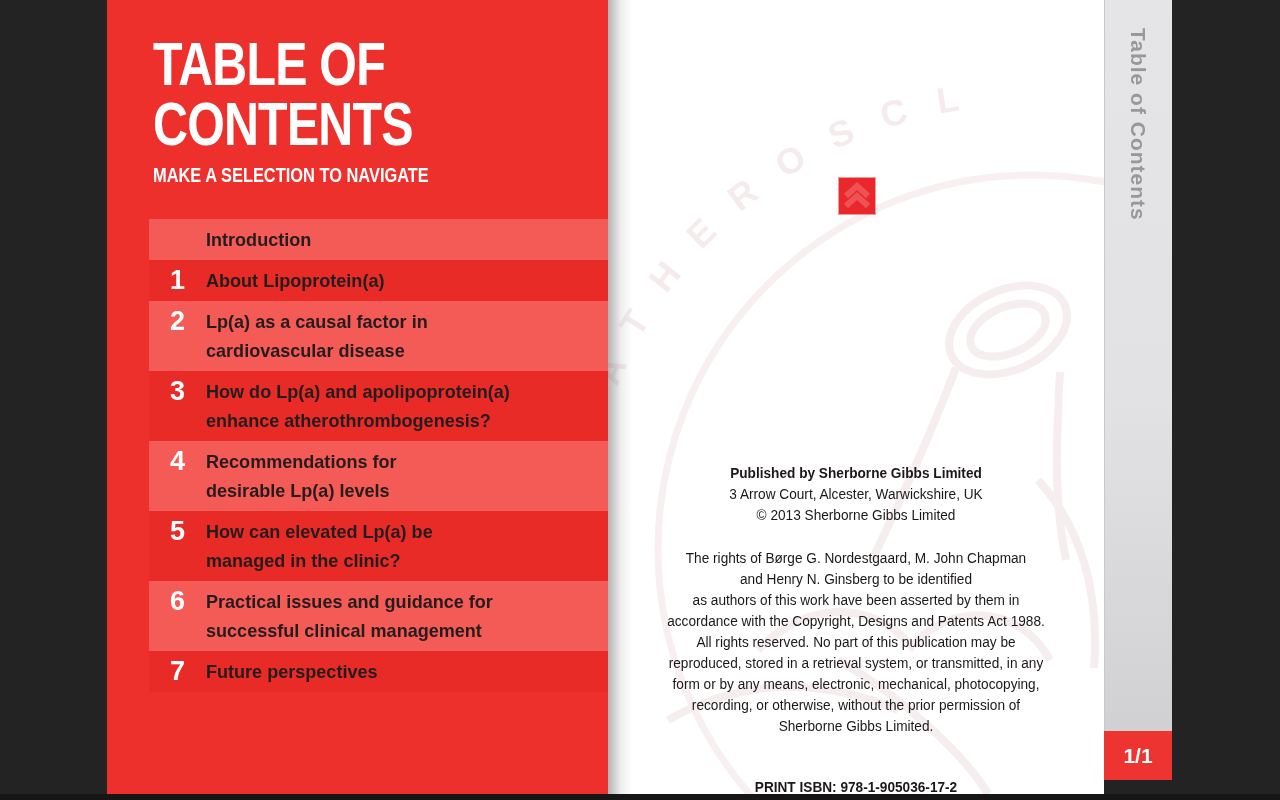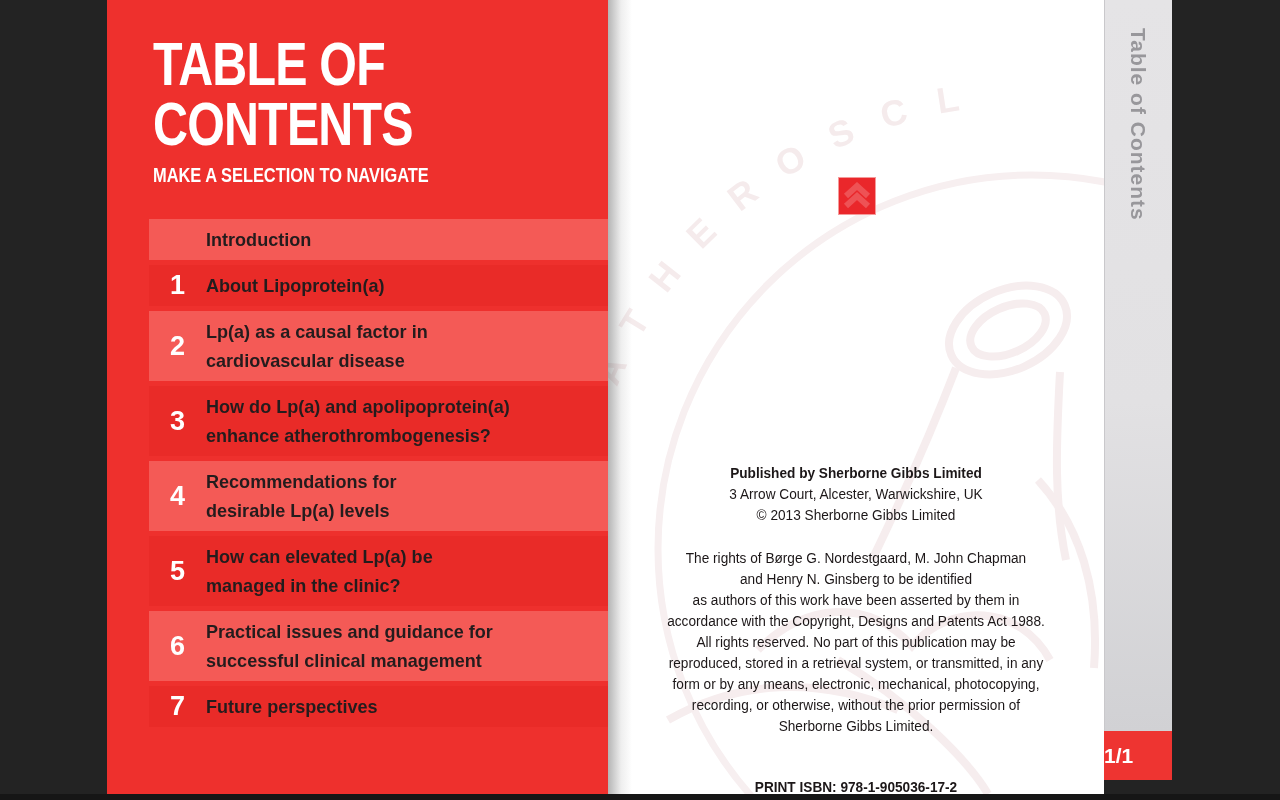--- a/index.html
+++ b/index.html
@@ -21,21 +21,21 @@
     font-weight:bold; font-size:62px; line-height:60px; color:#ffffff;
     letter-spacing:-1px; white-space:nowrap;
     transform:scaleX(0.78); transform-origin:0 0;
   }
   .toc-subtitle {
     font-weight:bold; font-size:20px; line-height:22px; color:#ffffff;
     margin-top:10px; white-space:nowrap; letter-spacing:0;
     transform:scaleX(0.82); transform-origin:0 0;
   }
   .toc-list { position:absolute; left:42px; top:219px; width:459px; }
-  .row { display:flex; align-items:center; margin-bottom:5px; padding:6px 0; }
+  .row { display:flex; padding:6px 0; }
   .row.light { background:#f45a56; }
   .row.dark  { background:#e92b28; }
   .row .num {
     flex:none; width:57px; text-align:center;
     font-weight:bold; font-size:27px; line-height:29px; color:#ffffff;
   }
   .row .txt {
     font-weight:bold; font-size:19px; line-height:29px; color:#241c1d;
     transform:scaleX(0.95); transform-origin:0 50%; white-space:nowrap;
   }
@@ -83,21 +83,21 @@
   }
   .side-tab .vlabel {
     writing-mode:vertical-rl;
     font-weight:bold; font-size:21px; letter-spacing:1px;
     color:#98979b; padding:28px 0 0 0;
     margin-left:21px;
   }
   .page-badge {
     position:absolute; left:1104px; top:731px; width:68px; height:49px;
     background:#ee3431; color:#ffffff;
-    display:flex; align-items:center; 
+    display:flex; align-items:center; justify-content:center;
     font-weight:bold; font-size:21px;
   }
   .bottom-strip {
     position:absolute; left:0; top:794px; width:1280px; height:6px;
     background:#161616;
   }
 </style>
 </head>
 <body>
 

